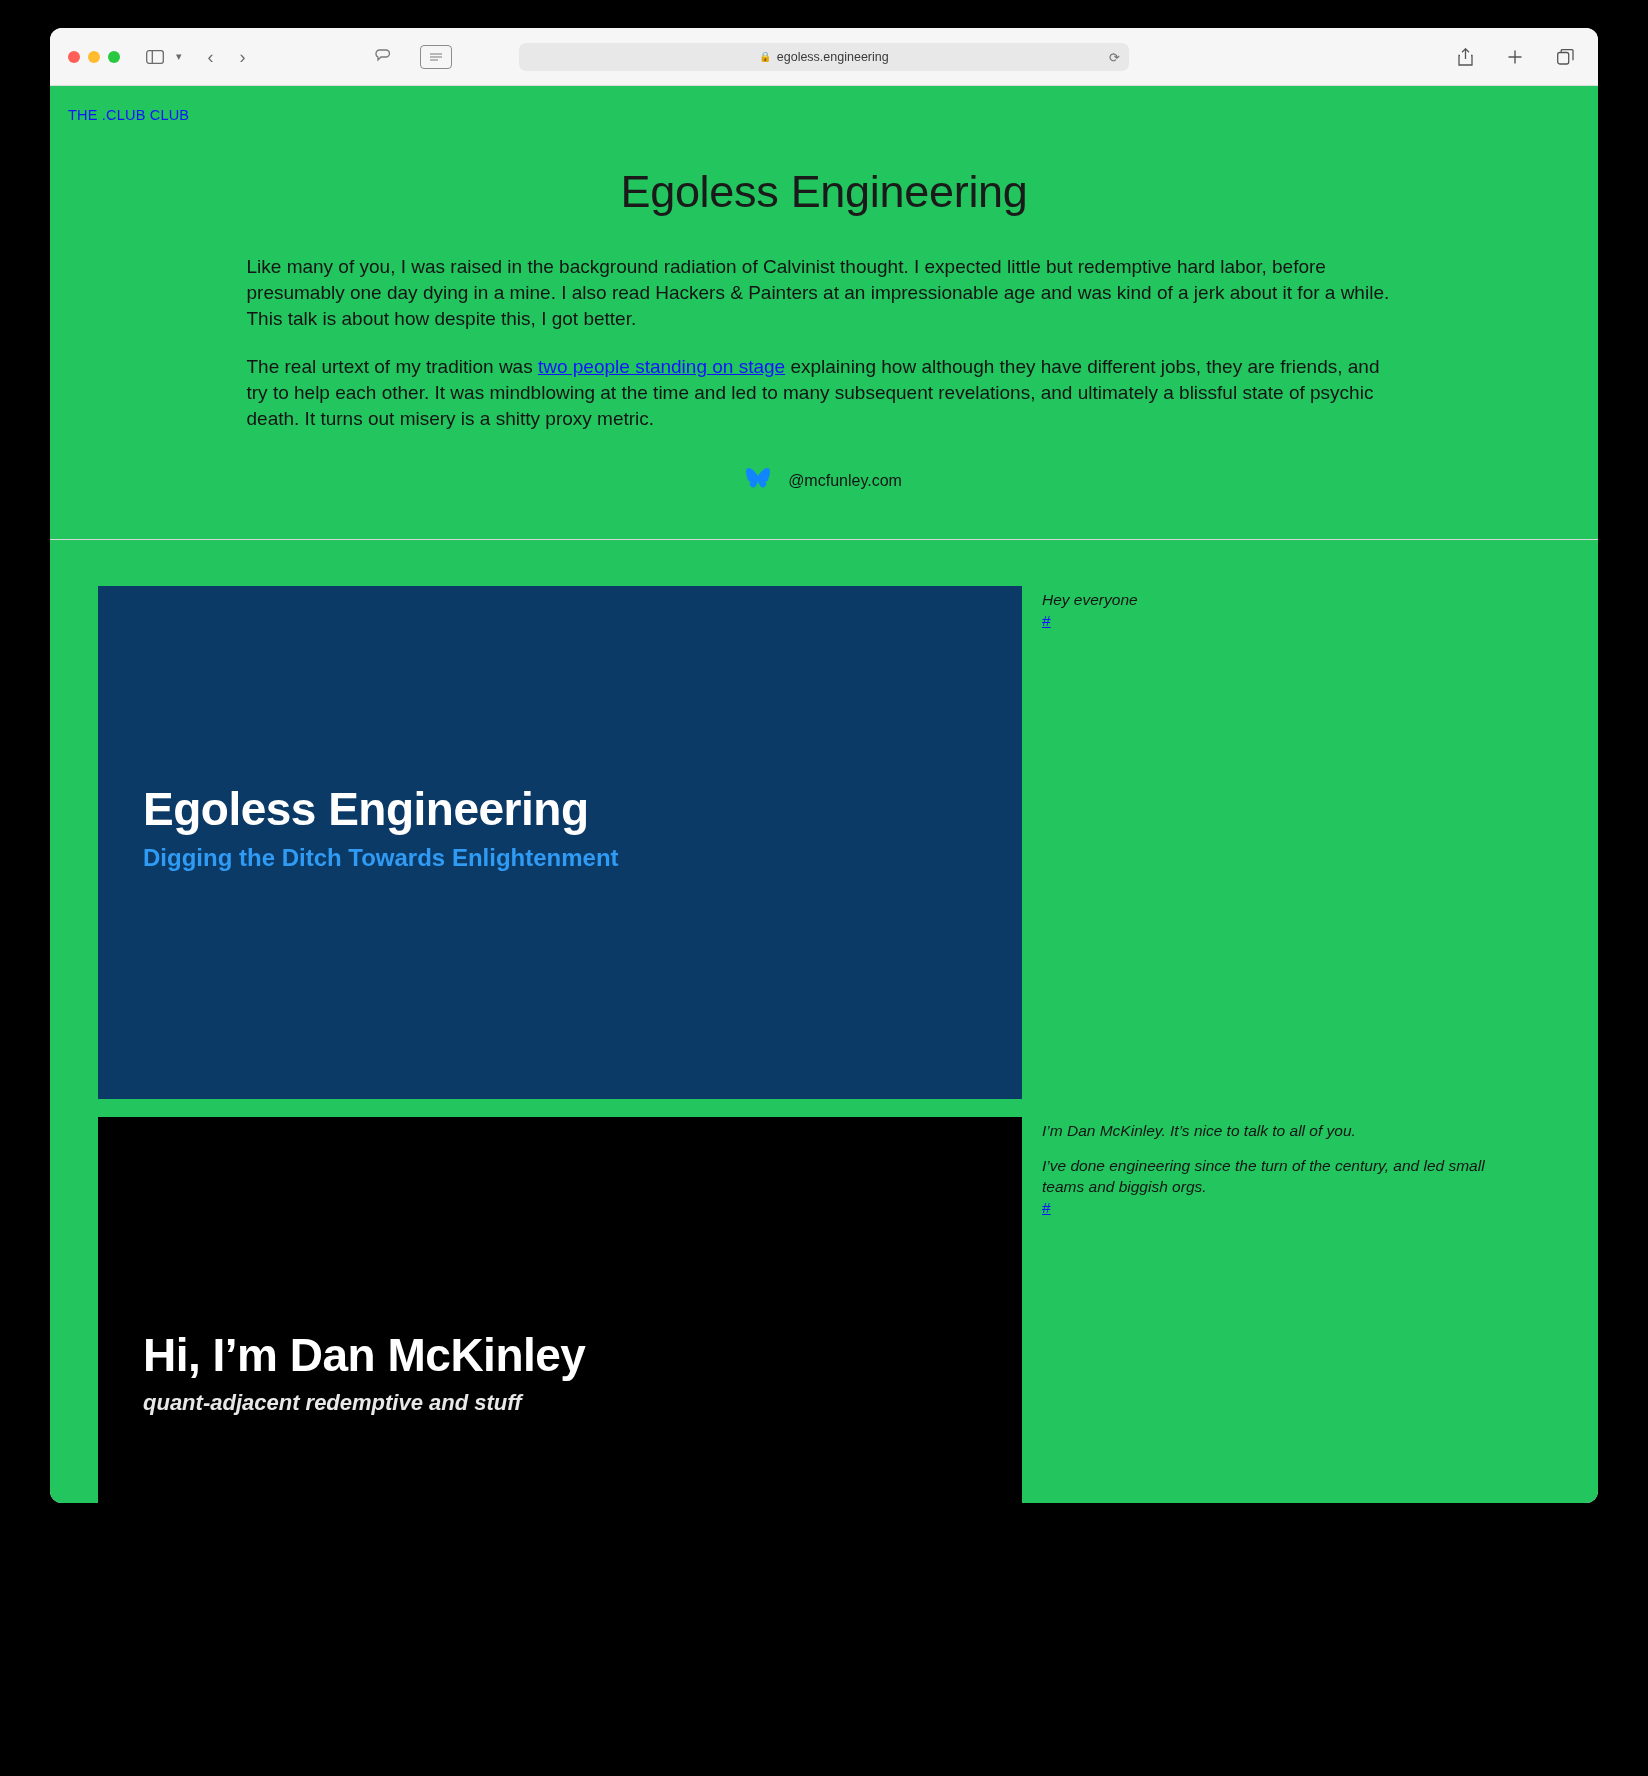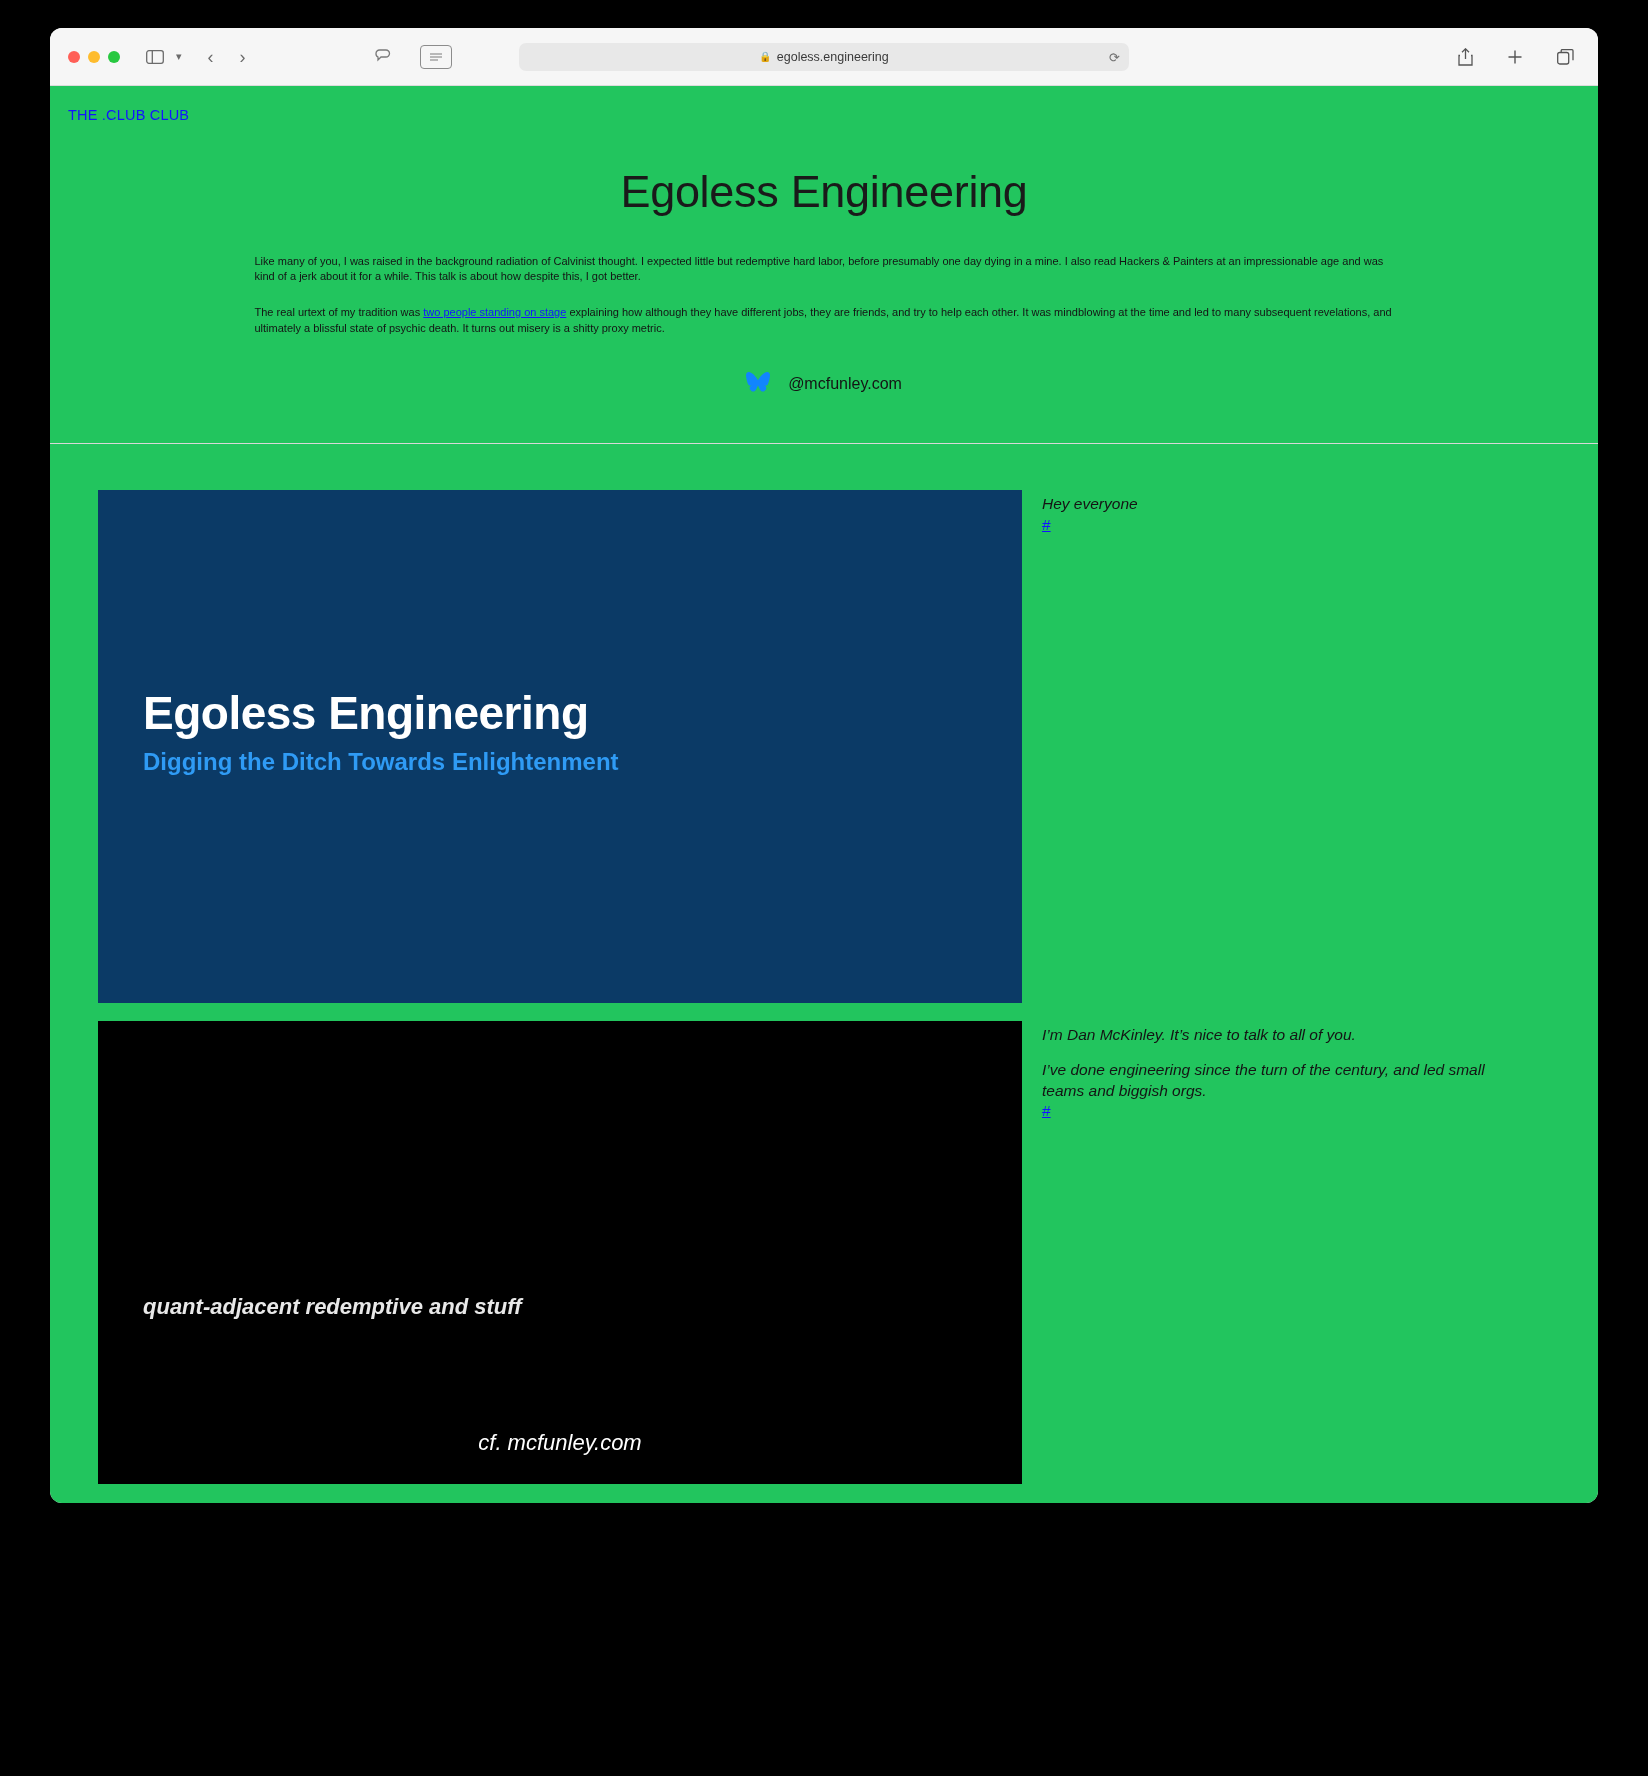--- a/index.html
+++ b/index.html
@@ -139,24 +139,24 @@
     letter-spacing: -0.3px;
   }
 
   .intro {
     max-width: 1175px;
     margin: 0 auto;
     padding: 0 10px;
     box-sizing: border-box;
   }
   .intro p {
-    font-size: 11px;
+    font-size: 19px;
     line-height: 1.38;
     color: #141414;
-    margin: 0 0 21px 8px;
+    margin: 0 0 21px 0;
   }
   .intro a { color: #1414ff; }
 
   .bsky-line {
     display: flex;
     align-items: center;
     justify-content: center;
     gap: 18px;
     margin-top: 36px;
     margin-bottom: 46px;
@@ -375,20 +375,21 @@
           <div class="s-sub">Digging the Ditch Towards Enlightenment</div>
         </div>
         <div class="slide-notes">
           <p class="tight">Hey everyone</p>
           <a class="hash" href="#">#</a>
         </div>
       </div>
 
       <div class="slide-row">
         <div class="slide-img slide2">
+          <div class="s-title">Hi, I’m Dan McKinley</div>
           <div class="s-sub">quant-adjacent redemptive and stuff</div>
           <div class="s-cf">cf. mcfunley.com</div>
         </div>
         <div class="slide-notes">
           <p>I’m Dan McKinley. It’s nice to talk to all of you.</p>
           <p class="tight">I’ve done engineering since the turn of the century, and led small teams and biggish orgs.</p>
           <a class="hash" href="#">#</a>
         </div>
       </div>
 

